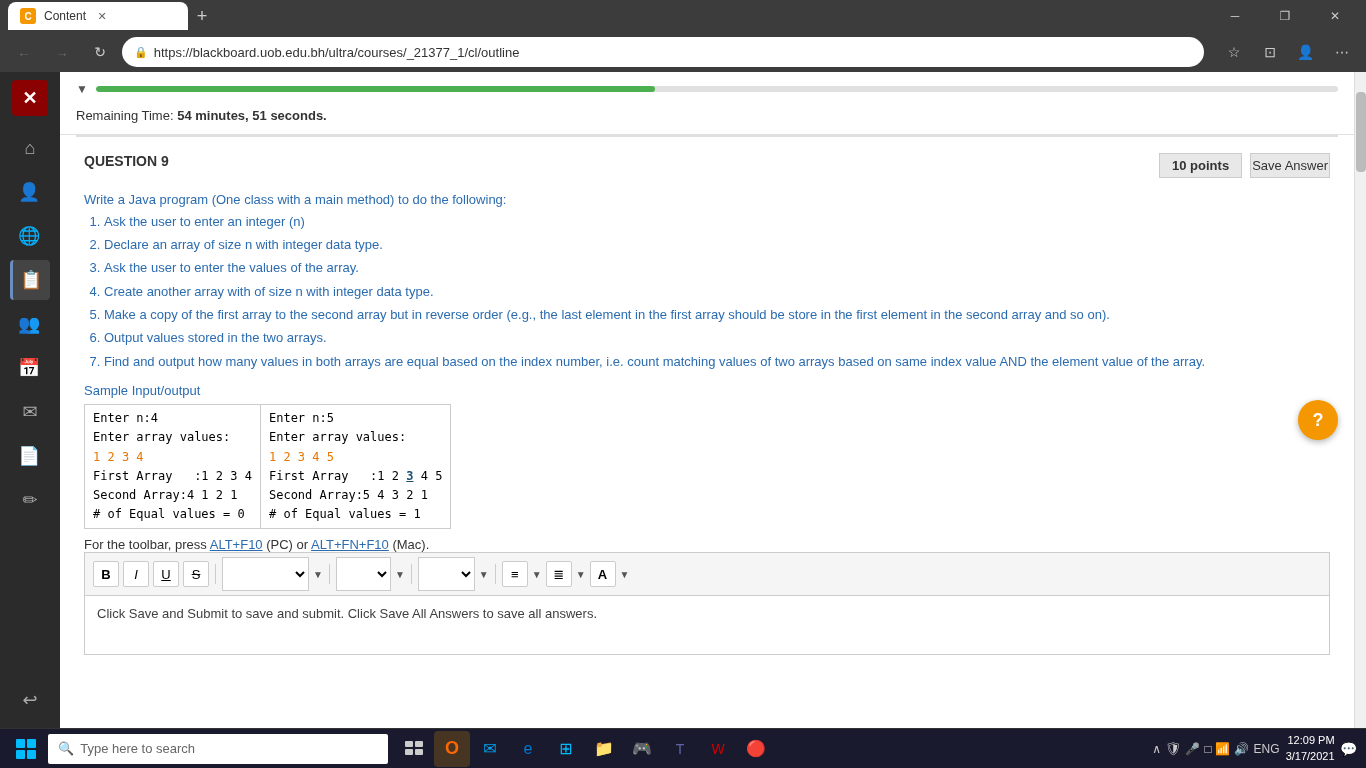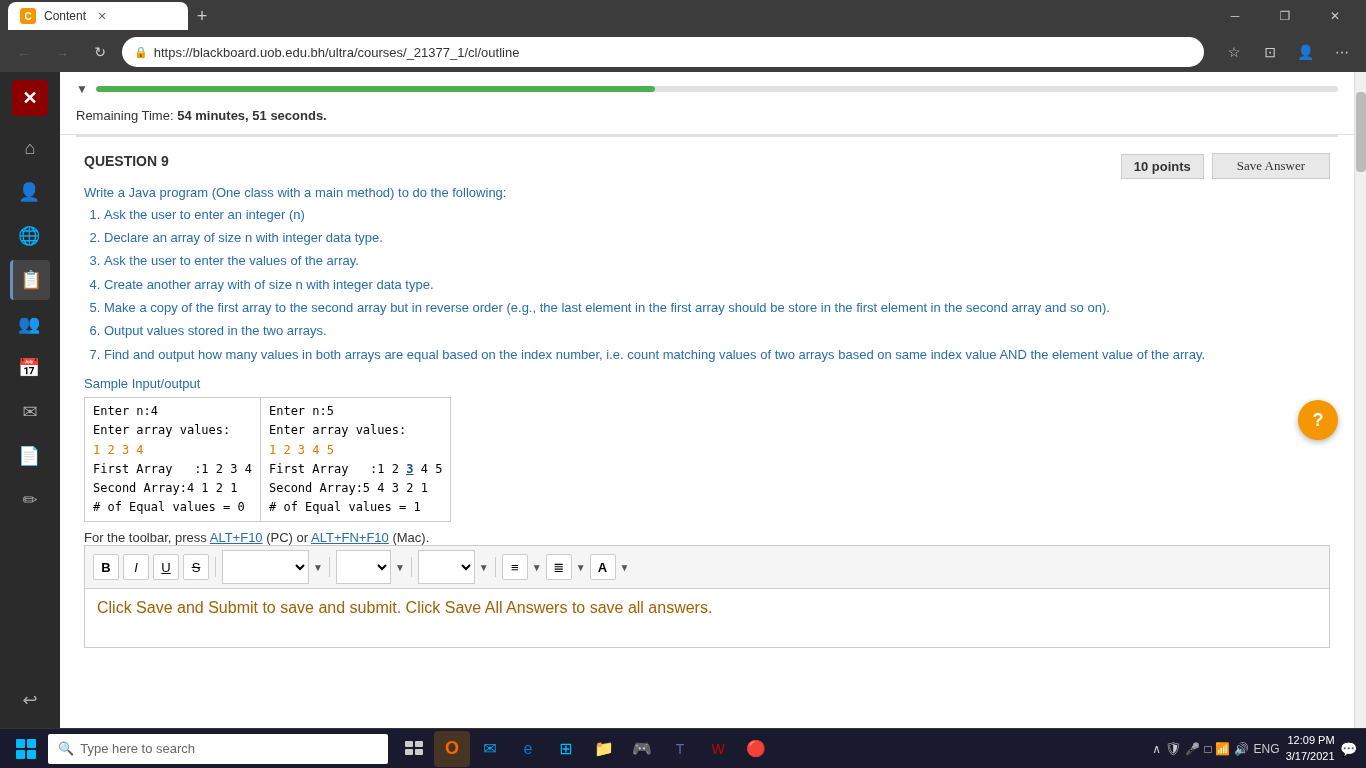--- a/index.html
+++ b/index.html
@@ -44,25 +44,25 @@
     .progress-fill { height: 100%; background: #4caf50; border-radius: 3px; width: 45%; }
 
     .timer-bar { padding: 6px 16px 10px 16px; border-bottom: 1px solid #e0e0e0; }
     .timer-text { font-size: 13px; color: #333; }
     .timer-bold { font-weight: bold; }
 
     .completion-status { padding: 8px 16px 10px; border-bottom: 1px solid #e0e0e0; }
     .completion-link { color: #2b6cb0; font-size: 13px; text-decoration: none; cursor: pointer; }
 
     .question-container { padding: 16px 24px; }
-    .question-header { display: flex; align-items: flex-start; justify-content: space-between; margin-bottom: 4px; }
+    .question-header { display: flex; align-items: flex-start; justify-content: space-between; margin-bottom: 12px; }
     .question-title { font-weight: bold; font-size: 14px; color: #333; }
     .question-points-area { display: flex; align-items: center; gap: 8px; }
     .points-badge { background: #e8e8e8; border: 1px solid #ccc; padding: 4px 12px; font-size: 13px; color: #333; font-weight: bold; }
-    .save-answer-btn { background: #e8e8e8; border: 1px solid #ccc; padding: 4px 24px; font-size: 13px; color: #333; cursor: pointer; font-family: Liberation Serif, serif; }
+    .save-answer-btn { background: #e8e8e8; border: 1px solid #ccc; padding: 4px 1px; font-size: 13px; color: #333; cursor: pointer; }
 
     .question-instruction { font-size: 13px; color: #2b6cb0; line-height: 1.5; }
     .question-list { margin-left: 20px; font-size: 13px; color: #2b6cb0; line-height: 1.8; }
     .question-list li { list-style-type: decimal; }
     .question-list li span { color: #2b6cb0; }
 
     .sample-heading { font-size: 13px; color: #2b6cb0; margin: 10px 0 6px; }
     .sample-table { border: 1px solid #ccc; border-collapse: collapse; font-size: 12px; font-family: monospace; margin-bottom: 8px; }
     .sample-table td { border: 1px solid #ccc; padding: 4px 8px; vertical-align: top; }
     .sample-cell-content { line-height: 1.6; }
@@ -288,21 +288,21 @@
           <div class="toolbar-divider"></div>
           <button class="toolbar-btn">≡</button>
           <span style="font-size:10px;color:#555;">▼</span>
           <button class="toolbar-btn">≣</button>
           <span style="font-size:10px;color:#555;">▼</span>
           <button class="toolbar-btn" style="font-weight:bold;">A</button>
           <span style="font-size:10px;color:#555;">▼</span>
         </div>
 
         <div class="editor-area">
-          <span style="color:#a16207;font-size:16px;">Click Save and Submit to save and submit. Click Save All Answers to save all answers.</span>
+          <span style="color:#404040;font-size:13px;">Click Save and Submit to save and submit. Click Save All Answers to save all answers.</span>
         </div>
       </div>
     </div>
   </div>
 
   <div class="right-scrollbar">
     <div class="scrollbar-thumb"></div>
   </div>
 </div>
 

